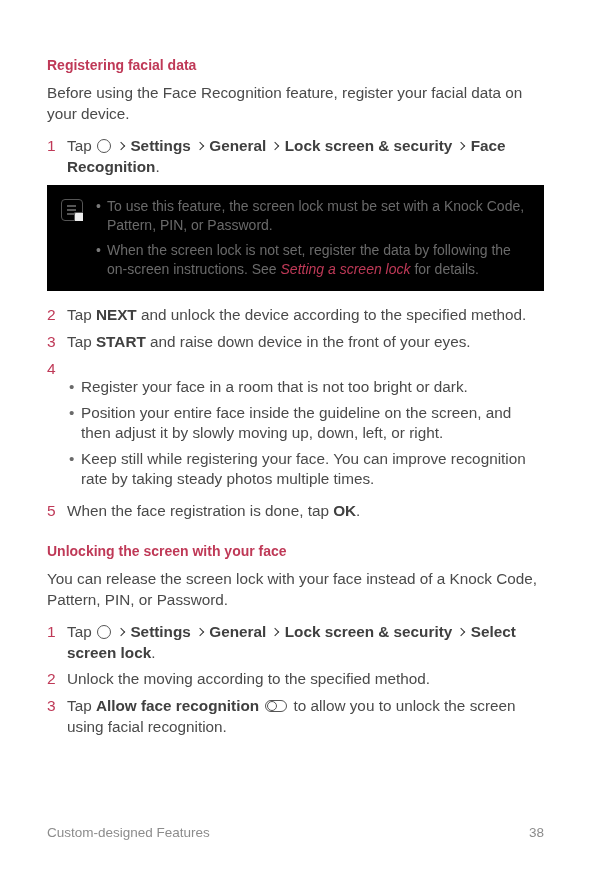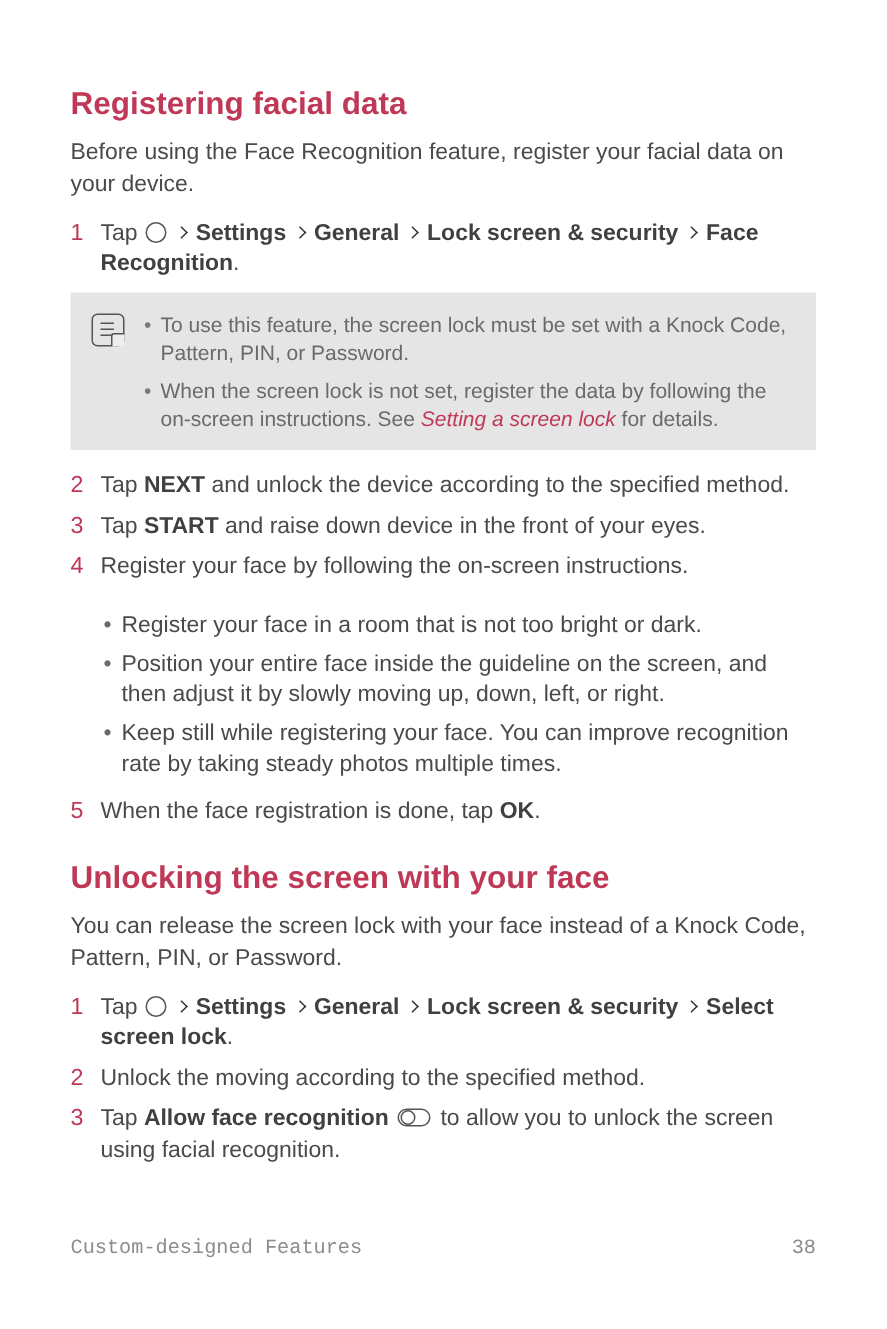--- a/index.html
+++ b/index.html
@@ -9,21 +9,21 @@
       background: #fff;
       font-family: Arial, Helvetica, sans-serif;
       color: #4a4a4a;
       padding: 56px 47px 44px 47px;
       position: relative;
       font-size: 15.3px;
       line-height: 1.35;
     }
     .heading {
       color: #bf3957;
-      font-size: 21px;
+      font-size: 14px;
       font-weight: bold;
       margin-bottom: 8px;
     }
     .intro {
       margin-bottom: 12px;
     }
     .step {
       display: flex;
       gap: 10px;
       margin-bottom: 6px;
@@ -54,21 +54,21 @@
     .app-icon {
       display: inline-block;
       width: 14px;
       height: 14px;
       border: 1.7px solid #555;
       border-radius: 50%;
       vertical-align: middle;
       margin: 0 1px 2px 1px;
     }
     .note-box {
-      background: #e5e5e5;
+      background: #000000;
       display: flex;
       gap: 12px;
       padding: 12px 14px 12px 14px;
       margin: 8px 0 14px 0;
     }
     .note-icon {
       width: 22px;
       height: 22px;
       border: 1.5px solid #555;
       border-radius: 4px;
@@ -147,21 +147,20 @@
     }
     .footer {
       position: absolute;
       bottom: 44px;
       left: 47px;
       right: 47px;
       display: flex;
       justify-content: space-between;
       color: #8c8c8c;
       font-size: 13.5px;
-      font-family: Liberation Mono, monospace;
     }
   </style>
 </head>
 <body>
 
 <div class="heading">Registering facial data</div>
 <div class="intro">Before using the Face Recognition feature, register your facial data on your device.</div>
 
 <div class="step">
   <div class="step-num">1</div>
@@ -198,21 +197,20 @@
 <div class="step">
   <div class="step-num">3</div>
   <div class="step-body">
     <span>Tap </span><span class="bold">START</span><span> and raise down device in the front of your eyes.</span>
   </div>
 </div>
 
 <div class="step">
   <div class="step-num">4</div>
   <div class="step-body">
-    <span>Register your face by following the on-screen instructions.</span>
     <ul class="sub-bullets">
       <li>Register your face in a room that is not too bright or dark.</li>
       <li>Position your entire face inside the guideline on the screen, and then adjust it by slowly moving up, down, left, or right.</li>
       <li>Keep still while registering your face. You can improve recognition rate by taking steady photos multiple times.</li>
     </ul>
   </div>
 </div>
 
 <div class="step">
   <div class="step-num">5</div>

